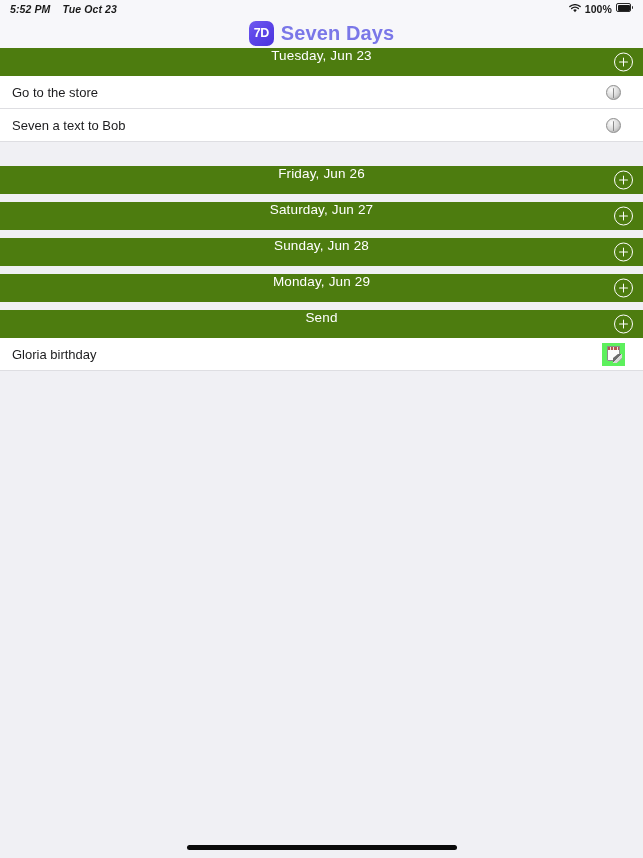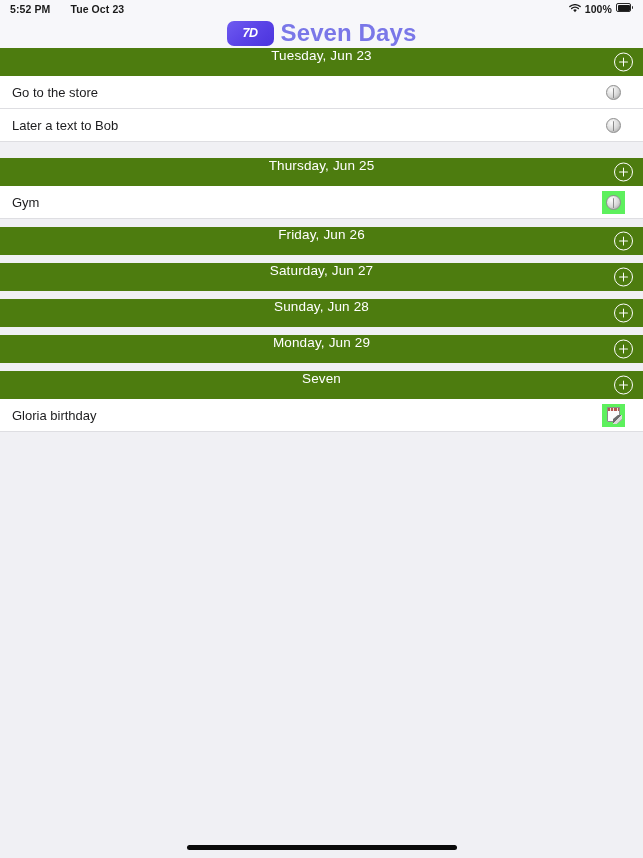--- a/index.html
+++ b/index.html
@@ -13,21 +13,21 @@
 
   
   .statusbar {
     height:18px; flex:0 0 18px;
     background:#f7f7fa;
     display:flex; align-items:center;
     padding:0 10px;
     font-size:10.5px; color:#1a1a1a; font-weight:bold;
     letter-spacing:0.1px;
   }
-  .sb-left { display:flex; align-items:flex-end; gap:20px; }
+  .sb-left { display:flex; align-items:flex-end; gap:12px;font-style:italic; }
   .sb-right { margin-left:auto; display:flex; gap:4px; }
   .wifi-icon { display:inline-block; width:12px; height:9px; position:relative; }
   .battery-pct { font-size:10.5px; font-weight:bold; }
   .battery-icon { display:inline-block; width:17px; height:9px; position:relative; }
   .battery-icon .shell {
     position:absolute; left:0; top:0; width:15px; height:9px;
     border:1px solid #2a2a2a; border-radius:2px;
   }
   .battery-icon .fill {
     position:absolute; left:1.5px; top:1.5px; width:12px; height:6px;
@@ -39,29 +39,28 @@
   }
 
   
   .titlebar {
     height:30px; flex:0 0 30px;
     background:#f7f7fa;
     display:flex; align-items:center; justify-content:center;
     gap:7px;
   }
   .logo-badge {
-    width:47px; height:25px; border-radius:7px;
+    width:25px; height:25px; border-radius:7px;
     background:linear-gradient(140deg,#6f5bf0 0%,#5c45e8 45%,#4b34dd 100%);
     color:#fff; font-size:12.5px; font-weight:bold;
     display:flex; align-items:center; justify-content:center;
-    font-style:italic;
     letter-spacing:-0.5px;
   }
   .app-title {
-    font-size:24px; font-weight:bold; color:#7a77e8; letter-spacing:0.1px;
+    font-size:20px; font-weight:bold; color:#7a77e8; letter-spacing:0.1px;
   }
 
   
   .list { flex:1 1 auto; overflow:hidden; background:#f0f0f4; }
   .section { margin-bottom:0; }
   .gap { height:8px; background:#f0f0f4; }
 
   .section-header {
     height:28px;
     background:#4d7c0f;
@@ -185,43 +184,28 @@
             <span class="v"></span>
           </div>
         </div>
         <div class="row">
           <span class="row-label">Go to the store</span>
           <span class="row-icon-wrap">
             <span class="icon-circle"></span>
           </span>
         </div>
         <div class="row">
-          <span class="row-label">Later a text to Bob</span>
+          <span class="row-label">Seven a text to Bob</span>
           <span class="row-icon-wrap">
             <span class="icon-circle"></span>
           </span>
         </div>
       </div>
       <div class="gap"></div>
       <div class="gap"></div>
-      <div class="section">
-        <div class="section-header">
-          <span class="sh-title">Thursday, Jun 25</span>
-          <div class="add-btn">
-            <span class="h"></span>
-            <span class="v"></span>
-          </div>
-        </div>
-        <div class="row">
-          <span class="row-label">Gym</span>
-          <span class="row-icon-wrap hl">
-            <span class="icon-circle"></span>
-          </span>
-        </div>
-      </div>
       <div class="gap"></div>
       <div class="section">
         <div class="section-header">
           <span class="sh-title">Friday, Jun 26</span>
           <div class="add-btn">
             <span class="h"></span>
             <span class="v"></span>
           </div>
         </div>
       </div>
@@ -251,21 +235,21 @@
           <span class="sh-title">Monday, Jun 29</span>
           <div class="add-btn">
             <span class="h"></span>
             <span class="v"></span>
           </div>
         </div>
       </div>
       <div class="gap"></div>
       <div class="section">
         <div class="section-header">
-          <span class="sh-title">Seven</span>
+          <span class="sh-title">Send</span>
           <div class="add-btn">
             <span class="h"></span>
             <span class="v"></span>
           </div>
         </div>
         <div class="row">
           <span class="row-label">Gloria birthday</span>
           <span class="row-icon-wrap hl">
             <span class="icon-note">
               <span class="pad"></span>

